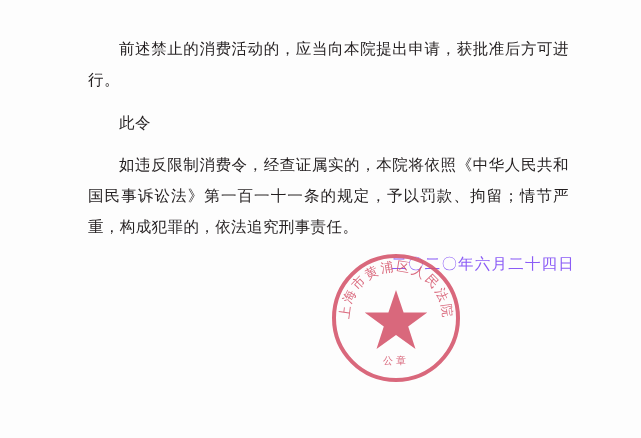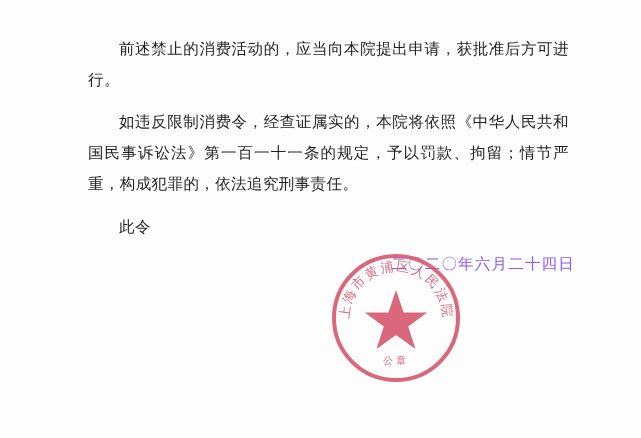--- a/index.html
+++ b/index.html
@@ -87,22 +87,22 @@
     fill: #d5546b;
   }
 </style>
 </head>
 <body>
 
 <div id="page">
 
   <div id="doc-body">
     <p class="para indent">前述禁止的消费活动的，应当向本院提出申请，获批准后方可进行。</p>
+    <p class="para indent sign-off">此令</p>
     <p class="para indent para-gap">如违反限制消费令，经查证属实的，本院将依照《中华人民共和国民事诉讼法》第一百一十一条的规定，予以罚款、拘留；情节严重，构成犯罪的，依法追究刑事责任。</p>
-    <p class="para indent sign-off">此令</p>
     <p class="date-line">二〇二〇年六月二十四日</p>
   </div>
 
   <div id="seal">
     <svg viewBox="0 0 132 132" xmlns="http://www.w3.org/2000/svg" aria-hidden="true">
       <circle cx="66" cy="66" r="62" fill="none" stroke="#d5546b" stroke-width="4"></circle>
       <path id="sealArc" d="M 66,66 m -47,0 a 47,47 0 1,1 94,0" fill="none" stroke="none"></path>
       <text class="seal-text">
         <textPath href="#sealArc" startOffset="50%" text-anchor="middle">上海市黄浦区人民法院</textPath>
       </text>

